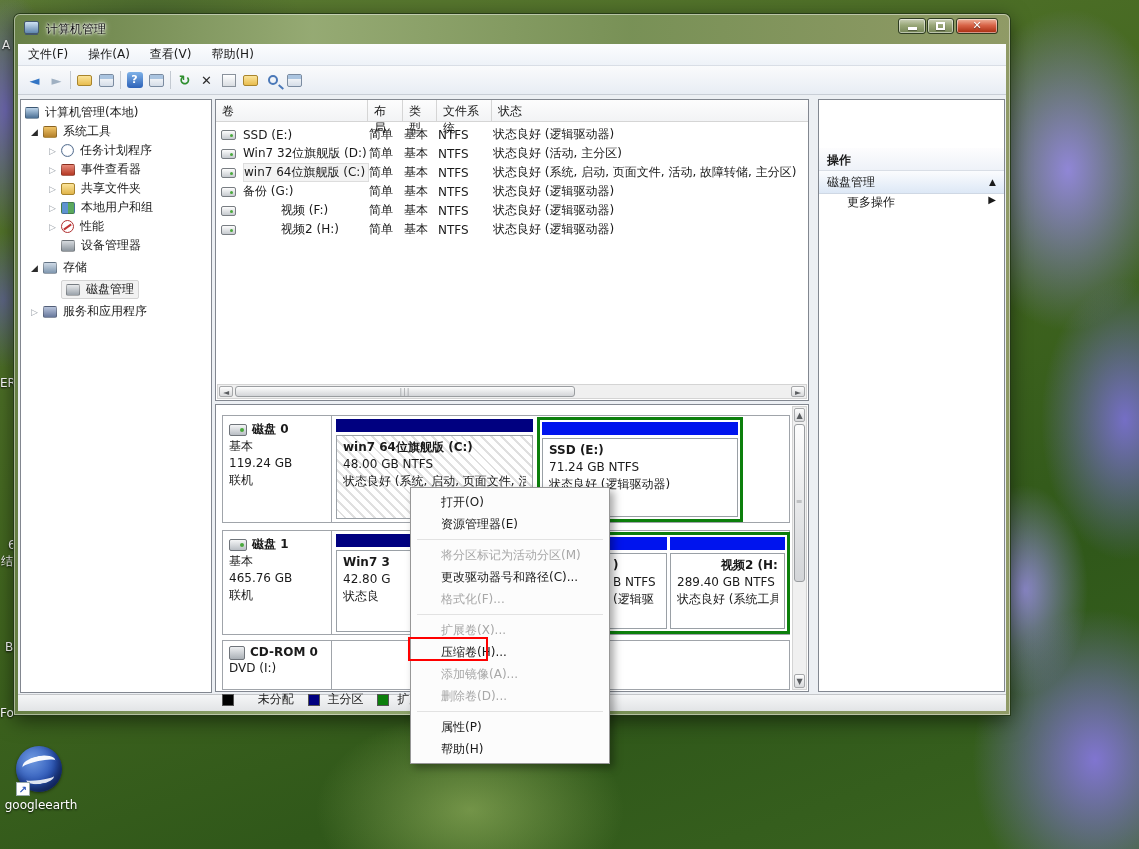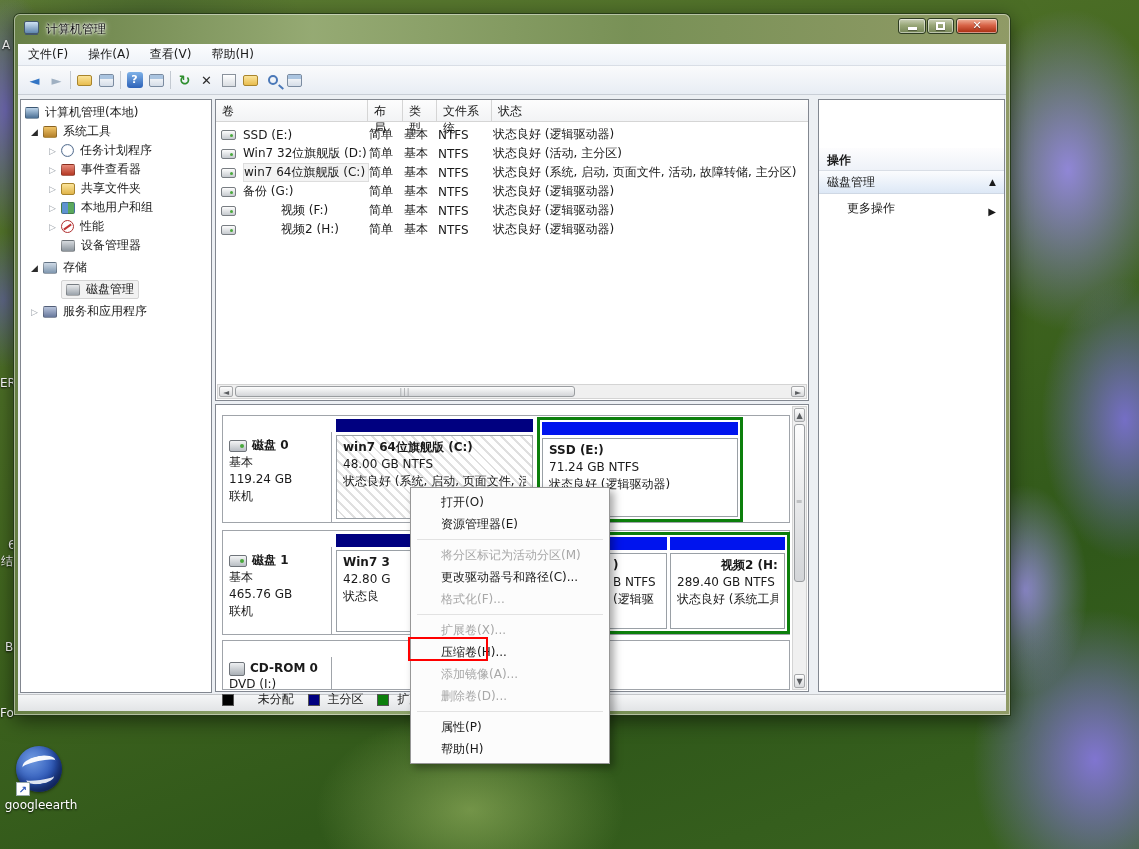--- a/index.html
+++ b/index.html
@@ -107,41 +107,41 @@
 
   
   .sb-groove { background:#f0f0f0; border:1px solid #d4d4d4; }
   .sb-btn { background:linear-gradient(#fdfdfd,#d9dadc); border:1px solid #a6a8aa; border-radius:2px;
     color:#5a5d60; font-size:8px; text-align:center; }
   .sb-thumb { background:linear-gradient(#fdfdfd,#d3d5d8); border:1px solid #9a9da0; border-radius:3px; }
   .sb-grip { color:#9a9da0; font-size:8px; letter-spacing:1px; text-align:center; }
 
   
   .diskrow { position:absolute; border:1px solid #a0a4aa; background:#fff; }
-  .dhead { position:absolute; left:0; top:16px; bottom:0; width:109px; border-right:1px solid #a0a4aa; padding:5px 6px; }
+  .dhead { position:absolute; left:0; top:0; bottom:0; width:109px; border-right:1px solid #a0a4aa; padding:5px 6px; }
   .dicon { width:18px; height:12px; border:1px solid #6f747a; border-radius:2px;
     background:linear-gradient(#f4f5f6,#b9bec4); display:inline-block; vertical-align:middle; margin-right:5px; position:relative; }
   .dicon:after { content:""; position:absolute; right:2px; top:3px; width:4px; height:4px; border-radius:50%; background:#49a83c; }
   .cdicon { width:16px; height:14px; border:1px solid #6f747a; border-radius:2px;
     background:linear-gradient(#eef0f2,#aab0b6); display:inline-block; vertical-align:middle; margin-right:5px; }
   .dmeta { line-height:17px; }
   .pbar { position:absolute; left:0; right:0; top:0; height:13px; }
   .pbody { position:absolute; left:0; right:0; top:16px; bottom:0; border:1px solid #9aa0a6; background:#fff; padding:3px 6px; overflow:hidden; }
   .pbody.hatch { background:repeating-linear-gradient(45deg,#ffffff 0 5px,#e0e0e0 5px 7px); }
   .pname { font-weight:bold; line-height:17px; white-space:nowrap; overflow:hidden; }
   .pline { line-height:17px; white-space:nowrap; overflow:hidden; }
   .extframe { position:absolute; border:3px solid #0c7f0c; background:#fff; }
   .lgsq { width:12px; height:12px; display:inline-block; border:1px solid #555; vertical-align:middle; }
 
   
   .ap-title { height:23px; border-bottom:1px solid #d9dee6; background:linear-gradient(#fdfdfe,#eef2f8);
     font-weight:bold; padding:4px 8px;margin-top:48px; }
   .ap-group { height:23px; background:linear-gradient(#fbfcfe,#dde8f6); border-bottom:1px solid #cfd8e4;
     display:flex; align-items:center; padding:0 8px; }
-  .ap-more { height:23px; display:flex; align-items:flex-end; padding:0 8px 0 28px; }
+  .ap-more { height:23px; display:flex; align-items:flex-start; padding:0 8px 0 28px; }
 
   
   .cmenu { left:410px; top:487px; width:200px; background:#fcfcfc; border:1px solid #979797;
     box-shadow:4px 4px 8px rgba(0,0,0,.35); padding:3px 0; z-index:50; }
   .citem { height:22px; line-height:22px; padding-left:30px; white-space:nowrap; }
   .citem.dis { color:#a8a8a8; }
   .csep { height:1px; background:#e2e2e2; margin:4px 6px; }
   .redbox { left:408px; top:637px; width:80px; height:24px; border:2px solid #ff0000; z-index:60; }
 </style>
 </head>

